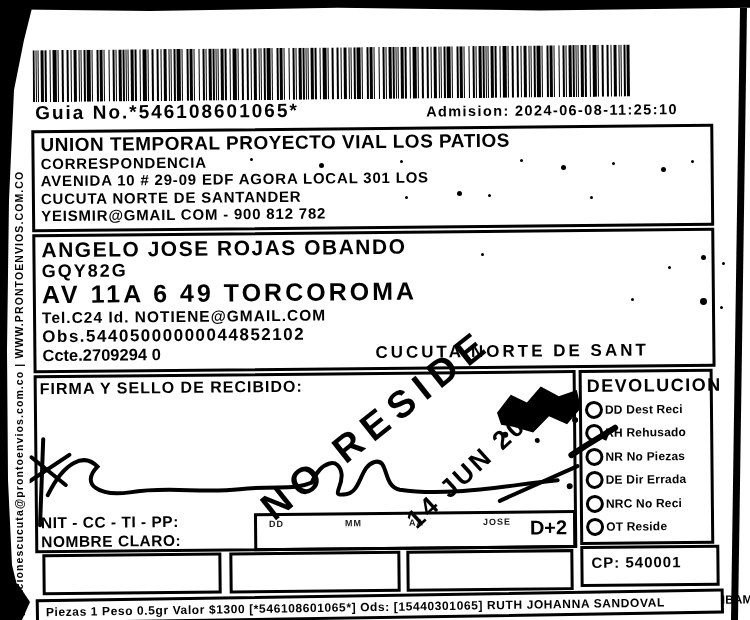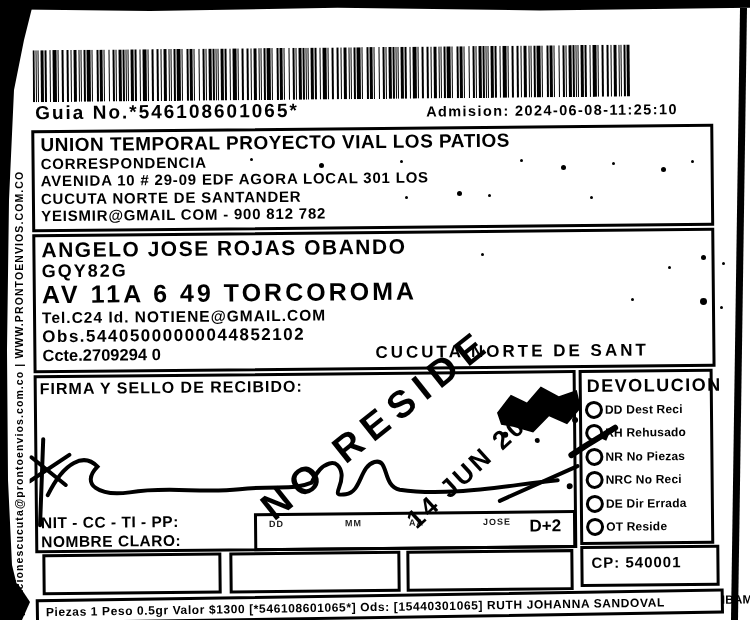--- a/index.html
+++ b/index.html
@@ -34,21 +34,21 @@
   .r-addr{font-size:25px;letter-spacing:3px;line-height:1.1;}
   .r-tel{font-size:15.5px;letter-spacing:1px;line-height:1.18;}
   .r-obs{font-size:17px;letter-spacing:1.5px;line-height:1.12;}
   .r-ccte-row{position:relative;font-size:16.5px;line-height:1.14;}
   .r-city{position:absolute;left:333px;top:0;font-size:17px;letter-spacing:3px;}
   .firma-box{left:33px;top:372px;width:536px;height:172px;}
   .firma-title{left:39px;top:377px;font-size:16px;letter-spacing:1px;}
   .nombre{left:39px;top:511px;font-size:15.5px;letter-spacing:.5px;line-height:1.2;}
   .date-box{left:252px;top:512px;width:316px;height:32px;}
   .dh{position:absolute;top:3px;font-size:9px;color:#1a1a1a;letter-spacing:1px;}
-  .d2{position:absolute;right:12px;top:3px;font-size:17px;}
+  .d2{position:absolute;right:6px;top:3px;font-size:20px;}
   .dev-box{left:578px;top:372px;width:125px;height:166px;padding:3px 0 0 3px;}
   .dev-title{font-size:18px;letter-spacing:1.5px;margin:0 0 1px 2px;}
   .dev-row{display:flex;align-items:center;height:23.5px;}
   .radio{width:12px;height:12px;border:3px solid #000;border-radius:50%;flex:0 0 auto;margin-right:2px;}
   .dev-txt{font-size:12px;letter-spacing:.2px;white-space:nowrap;}
   .cp-box{left:578px;top:548px;width:125px;height:30px;padding:5px 0 0 8px;font-size:15px;letter-spacing:1px;}
   .cell{top:551px;height:35px;}
   .c1{left:40px;width:173px;}
   .c2{left:227px;width:165px;}
   .c3{left:404px;width:161px;}
@@ -133,25 +133,25 @@
       <div class="dev-row">
         <span class="radio"></span>
         <span class="dev-txt">RH Rehusado</span>
       </div>
       <div class="dev-row">
         <span class="radio"></span>
         <span class="dev-txt">NR No Piezas</span>
       </div>
       <div class="dev-row">
         <span class="radio"></span>
-        <span class="dev-txt">NRC No Reci</span>
+        <span class="dev-txt">DE Dir Errada</span>
       </div>
       <div class="dev-row">
         <span class="radio"></span>
-        <span class="dev-txt">DE Dir Errada</span>
+        <span class="dev-txt">NRC No Reci</span>
       </div>
       <div class="dev-row">
         <span class="radio"></span>
         <span class="dev-txt">OT Reside</span>
       </div>
     </div>
 
     <svg class="abs" style="left:566px;top:426px" width="54" height="36">
       <path d="M 4 31 L 18 22 L 48 4" stroke="#000" stroke-width="6" fill="none" stroke-linecap="round"></path>
       <polygon points="30,13 45,3 39,17" fill="#000"></polygon>

